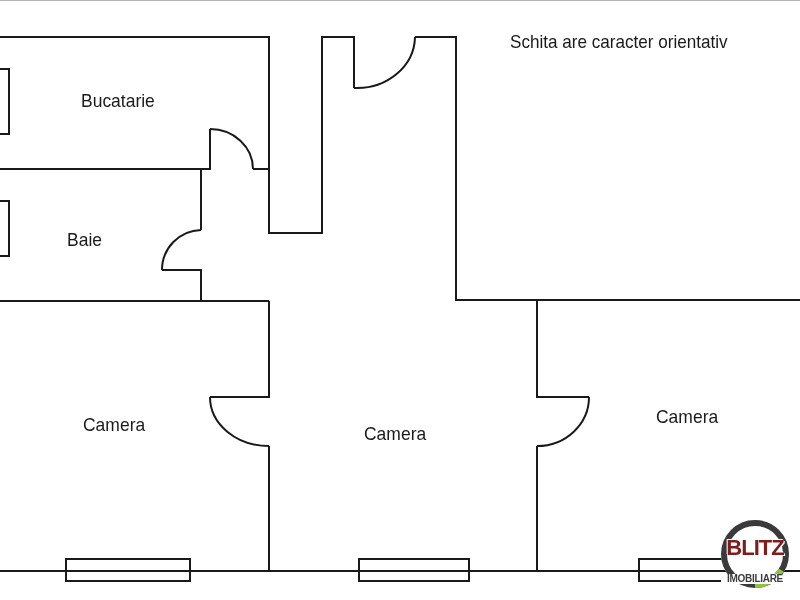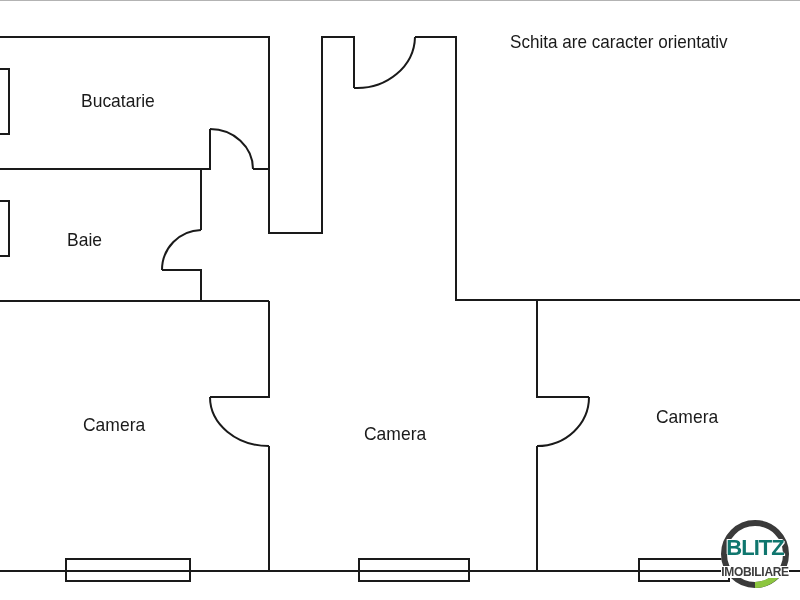--- a/index.html
+++ b/index.html
@@ -53,38 +53,38 @@
       height: 72px;
     }
     .logo-text-main {
       position: absolute;
       left: 0; right: 0;
       top: 19px;
       text-align: center;
       font-family: "Liberation Sans", sans-serif;
       font-weight: bold;
       font-size: 22px;
-      color: #0f766e;
+      color: #7f1d1d;
       letter-spacing: -1px;
       line-height: 1;
       text-shadow: 0 0 1px #fff, 1px 1px 0 #fff, -1px -1px 0 #fff;
     }
     .logo-text-sub {
       position: absolute;
       left: 0; right: 0;
       top: 40px;
       text-align: center;
       font-family: "Liberation Sans", sans-serif;
       font-weight: bold;
-      font-size: 12px;
+      font-size: 10px;
       color: #3d3d3d;
       letter-spacing: -0.3px;
       line-height: 1;
       background: #ffffff;
-      margin: 8px 2px;
+      margin: 16px 2px;
     }
   </style>
 </head>
 <body>
 
 <div class="top-border"></div>
 
 <svg class="plan" width="800" height="600" viewBox="0 0 800 600" fill="none" stroke="#1a1a1a" stroke-width="2" stroke-linejoin="miter">
 
   <g>

